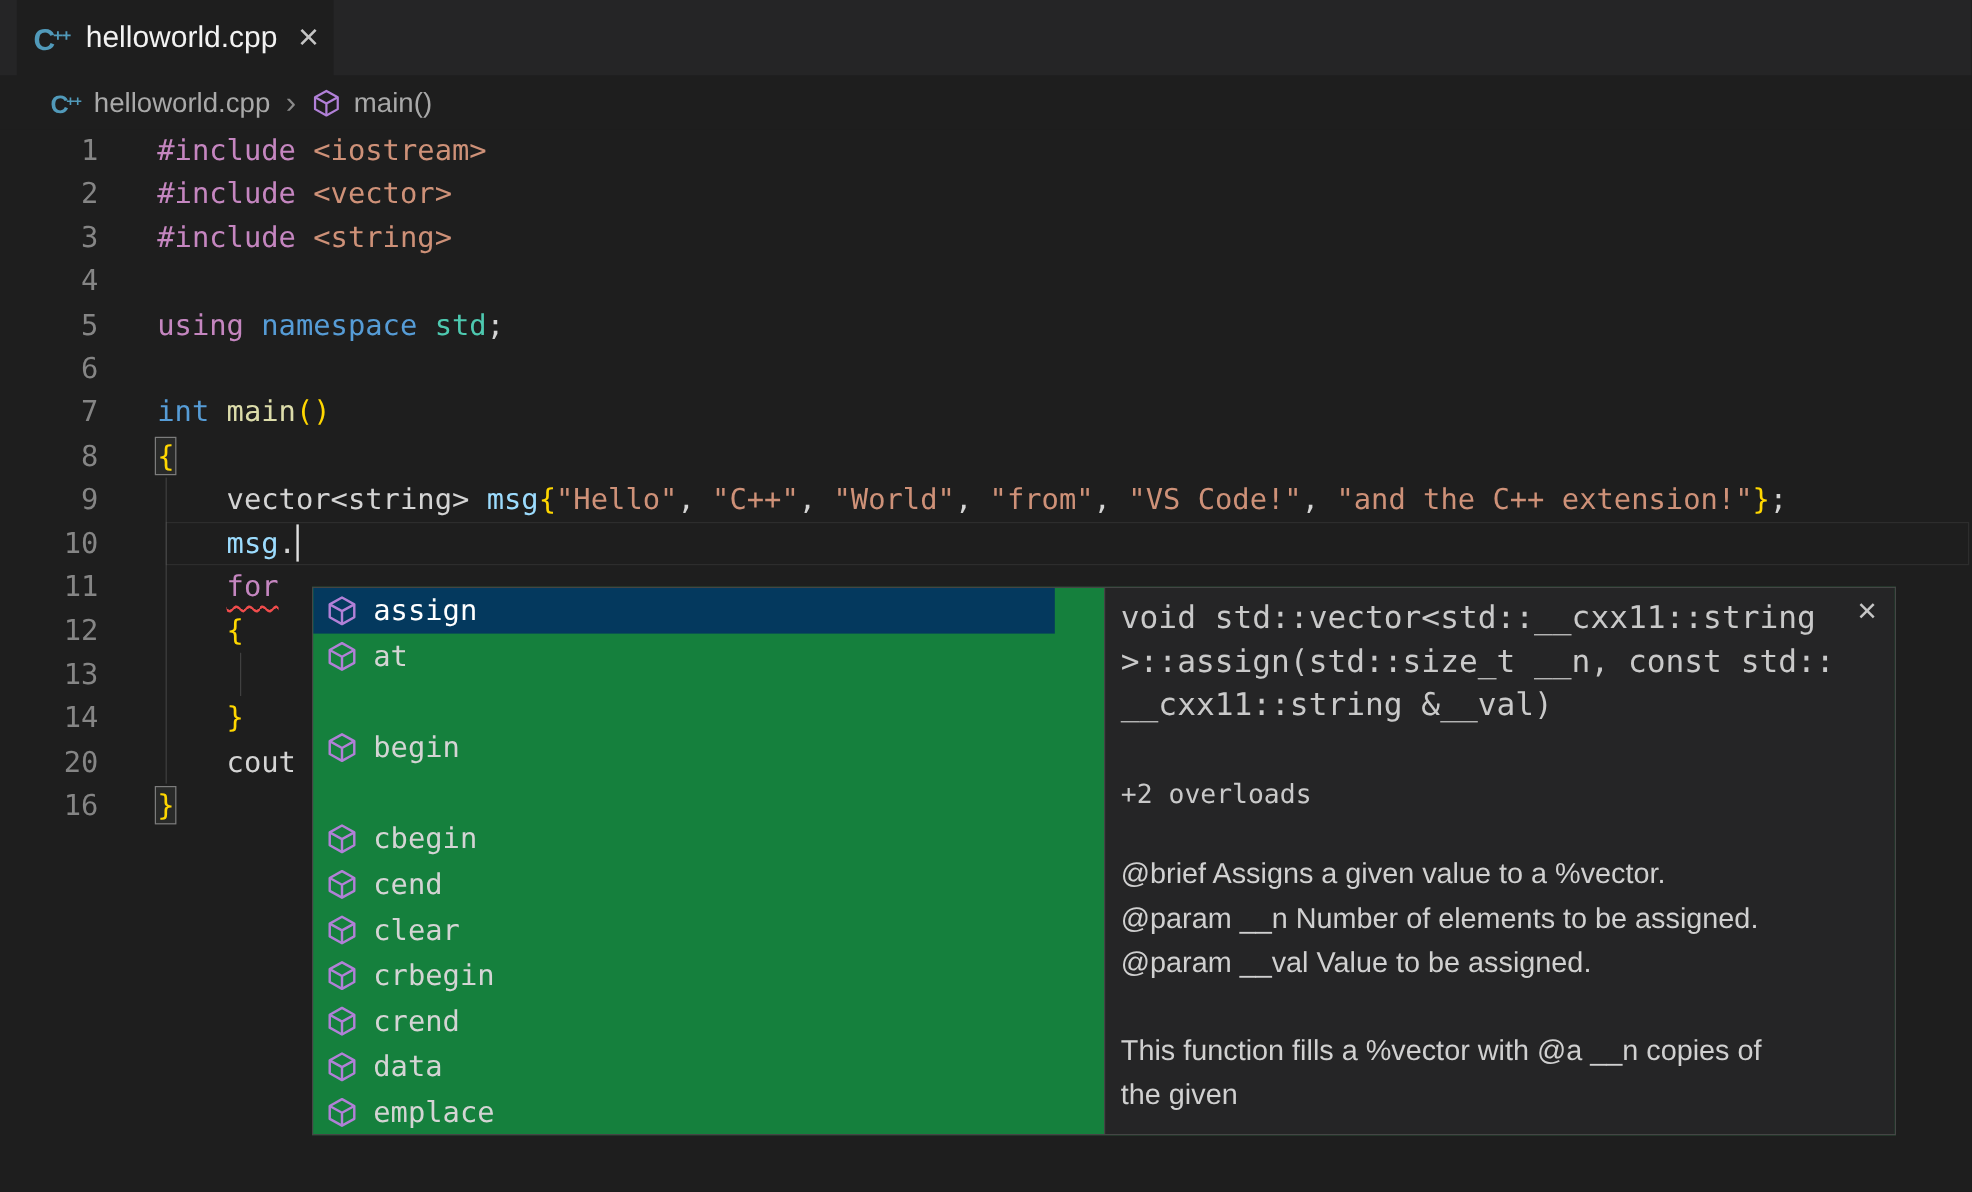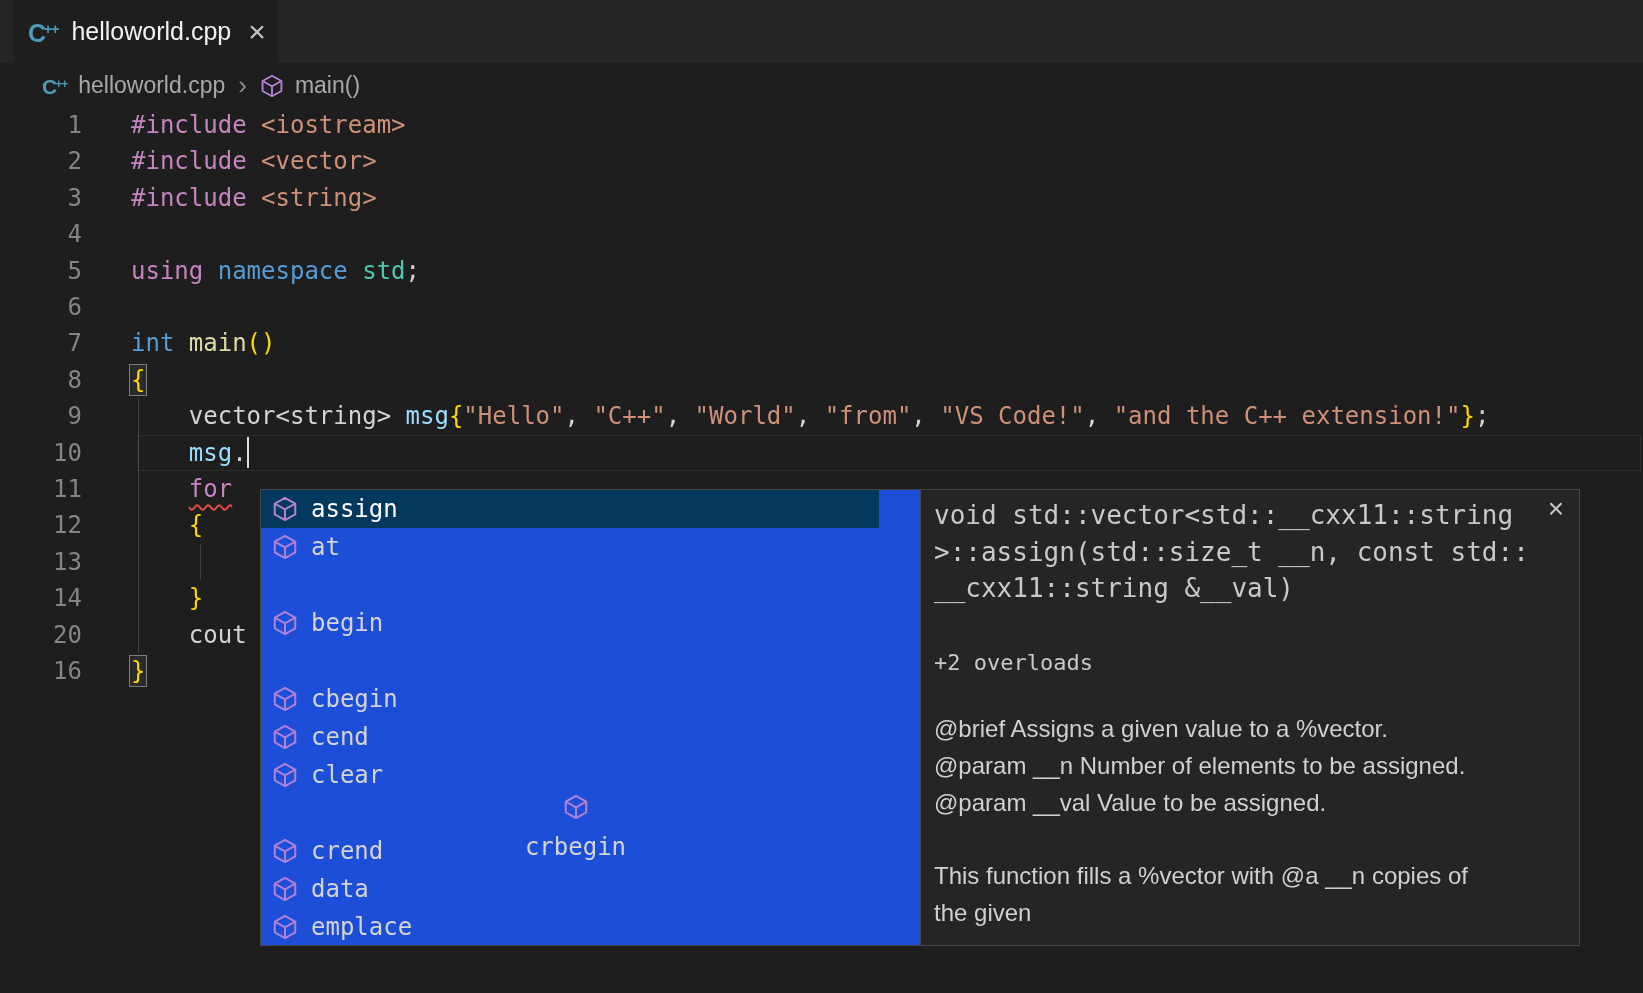--- a/index.html
+++ b/index.html
@@ -39,21 +39,21 @@
   .var{color:var(--variable);text-align:right;} .gold{color:var(--bracket-gold);}
   .bm{border:1px solid #7c7c7c;background:rgba(150,160,150,.1);padding:1px 1px;margin:0 -2px;}
   .sq{text-decoration-line:underline;text-decoration-style:wavy;
       text-decoration-color:var(--error-red);text-decoration-thickness:2px;text-underline-offset:7px;}
   .cursor{display:inline-block;width:2.5px;height:31px;background:#dfdfdf;vertical-align:-7px;}
   .cl-box{position:absolute;left:138px;right:2px;top:0;bottom:0;border:1px solid rgba(255,255,255,.065);box-sizing:border-box;}
   .guide{position:absolute;width:1px;background:#404040;}
 
   
   .suggest{position:absolute;left:260px;top:489px;width:1320px;height:457px;z-index:5;
-       background:#1d4ed8;border:1px solid var(--border);box-sizing:border-box;}
+       background:#15803d;border:1px solid var(--border);box-sizing:border-box;}
   .slist{position:absolute;left:0;top:0;bottom:0;width:659px;overflow:hidden;}
   .srow{position:absolute;left:0;width:618px;height:38px;display:flex;align-items:center;
        padding-left:11px;gap:13px;box-sizing:border-box;font-size:24px;color:#d4d4d4;cursor:pointer;}
   .srow.selected{background:var(--accent-selection);color:#ffffff;}
   .cube{flex:0 0 auto;display:inline-flex;}
   .sdocs{position:absolute;left:659px;top:0;bottom:0;width:659px;border-left:1px solid var(--border);
        background:#252526;box-sizing:border-box;padding:7px 44px 0 13px;overflow:hidden;color:#c9c9c9;}
   .sig div{font-size:26px;line-height:36.5px;white-space:pre;}
   .overloads{font-size:22px;line-height:36.5px;margin-top:38px;}
   .docbody{font-family:"Liberation Sans",sans-serif;font-size:24px;line-height:36.8px;margin-top:30px;color:#d0d0d0;}
@@ -155,21 +155,21 @@
       </div>
       <div class="srow" style="top: 266px;">
         <span class="cube">
           <svg width="26" height="26" viewBox="0 0 16 16">
             <path d="M8 1.2 L14.3 4.7 V11.3 L8 14.8 L1.7 11.3 V4.7 Z" fill="none" stroke="#b180d7" stroke-width="1.25" stroke-linejoin="round"></path>
             <path d="M1.7 4.7 L8 8.2 L14.3 4.7 M8 8.2 V14.8" fill="none" stroke="#b180d7" stroke-width="1.25" stroke-linejoin="round"></path>
           </svg>
         </span>
         <span>clear</span>
       </div>
-      <div class="srow" style="top: 304px; flex-direction: column;">
+      <div class="srow" style="top: 304px;">
         <span class="cube">
           <svg width="26" height="26" viewBox="0 0 16 16">
             <path d="M8 1.2 L14.3 4.7 V11.3 L8 14.8 L1.7 11.3 V4.7 Z" fill="none" stroke="#b180d7" stroke-width="1.25" stroke-linejoin="round"></path>
             <path d="M1.7 4.7 L8 8.2 L14.3 4.7 M8 8.2 V14.8" fill="none" stroke="#b180d7" stroke-width="1.25" stroke-linejoin="round"></path>
           </svg>
         </span>
         <span>crbegin</span>
       </div>
       <div class="srow" style="top: 342px;">
         <span class="cube">

